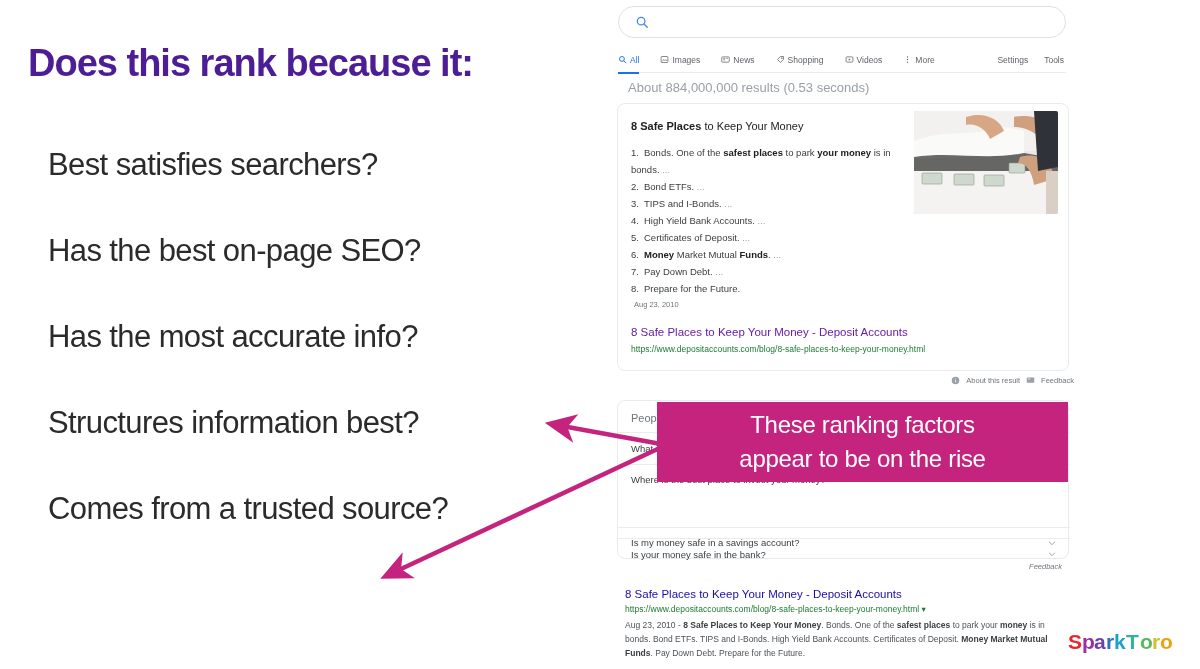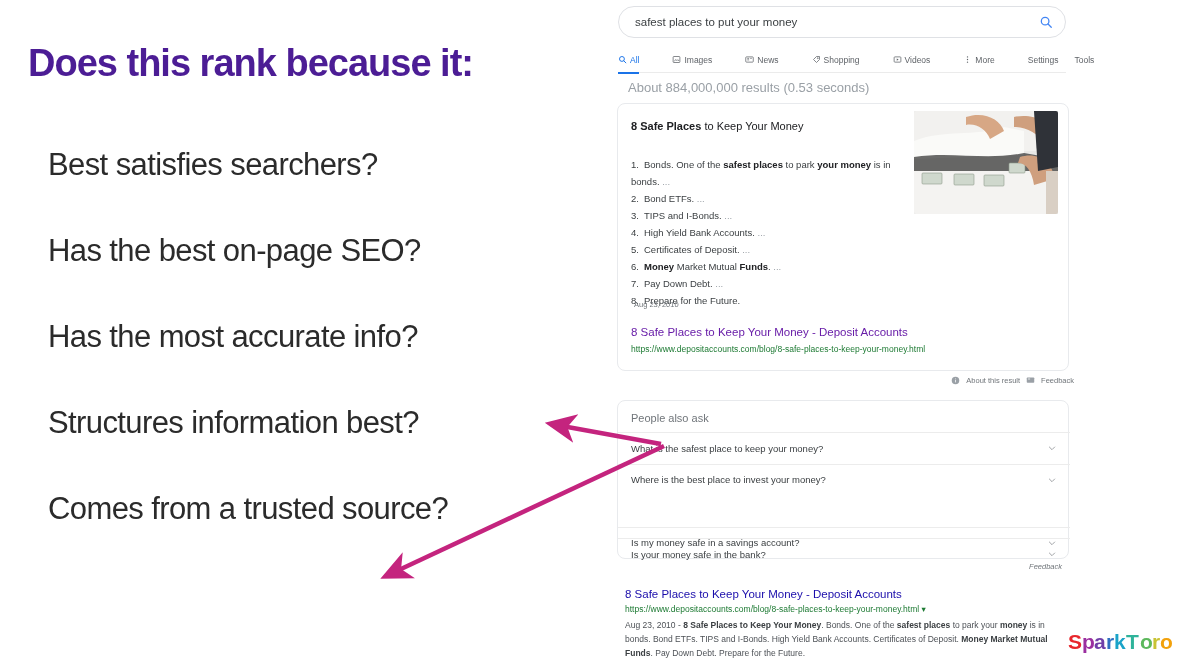--- a/index.html
+++ b/index.html
@@ -42,21 +42,21 @@
     width: 100%; height: 32px; border: 1px solid #dfe1e5; border-radius: 16px;
     background: #fff; display: flex; align-items: center; padding: 0 12px 0 16px;
     box-shadow: 0 0 0 0 rgba(0,0,0,0);
   }
   .search-text { flex: 1; font-size: 11.5px; color: #3c4043; white-space: nowrap; }
   .search-ico { width: 14px; height: 14px; flex: 0 0 auto; }
 
   
   .nav-row {
     position: absolute; left: 6px; top: 47px; width: 448px; height: 26px;
-    display: flex; align-items: center; gap: 16px;
+    display: flex; align-items: center; gap: 4px;
     border-bottom: 1px solid #ebebeb;
   }
   .nav-item {
     display: flex; align-items: center; gap: 3px;
     font-size: 8.5px; color: #5f6368; padding: 0 9px 0 0; margin-right: 8px;
     height: 26px; white-space: nowrap;
   }
   .nav-item.active { color: #1a73e8; position: relative; }
   .nav-item.active::after {
     content:""; position:absolute; left:0; right:9px; bottom:-1px; height:2px; background:#1a73e8;
@@ -79,21 +79,21 @@
     position: absolute; left: 13px; top: 16px;
     font-size: 11px; color: #202124; font-weight: 400; white-space: nowrap;
   }
   .snip-title b { font-weight: 700; }
   .snip-list { position: absolute; left: 13px; top: 40px; width: 280px; }
   .snip-li {
     font-size: 9.5px; color: #3c4043; line-height: 17px; white-space: nowrap;
   }
   .snip-li b { font-weight: 700; color: #202124; }
   .snip-li .faint { color: #9aa0a6; }
-  .snip-li.wrap { white-space: normal; width: 272px; margin-top: 12px; }
+  .snip-li.wrap { white-space: normal; width: 272px; }
   .snip-date {
     position: absolute; left: 16px; top: 196px;
     font-size: 7.5px; color: #70757a;
   }
   .snip-link {
     position: absolute; left: 13px; top: 222px;
     font-size: 11.5px; color: #681da8; white-space: nowrap;
   }
   .snip-url {
     position: absolute; left: 13px; top: 240px;
@@ -165,21 +165,20 @@
       <div class="factor-item">Has the most accurate info?</div>
       <div class="factor-item">Structures information best?</div>
       <div class="factor-item">Comes from a trusted source?</div>
     </div>
   </div>
 
   <div class="serp">
 
     <div class="search-wrap">
       <div class="search-box">
-        <div class="search-text" title="Search">safest places to put your money</div>
         <svg class="search-ico" viewBox="0 0 24 24" fill="none" stroke="#4285f4" stroke-width="2.2">
           <circle cx="10.5" cy="10.5" r="6.5"></circle>
             <line x1="15.5" y1="15.5" x2="21" y2="21" stroke-linecap="round"></line>
         </svg>
       </div>
     </div>
 
     <div class="nav-row">
       <div class="nav-item active">
         <svg width="9" height="9" viewBox="0 0 24 24" fill="none" stroke="#1a73e8" stroke-width="2.6">
@@ -333,20 +332,24 @@
   <svg class="arrow-layer" viewBox="0 0 1200 669">
     <defs>
       <marker id="ah" markerWidth="7" markerHeight="7" refX="5.6" refY="3.5" orient="auto">
         <path d="M7,3.5 L0,0.3 L1.9,3.5 L0,6.7 Z" fill="#c4247e"></path>
       </marker>
     </defs>
     <line x1="661" y1="444" x2="551" y2="424" stroke="#c4247e" stroke-width="4.5" marker-end="url(#ah)"></line>
     <line x1="664" y1="446" x2="386" y2="576" stroke="#c4247e" stroke-width="4.5" marker-end="url(#ah)"></line>
   </svg>
 
+  <div class="callout">
+    <div class="callout-line">These ranking factors</div>
+    <div class="callout-line">appear to be on the rise</div>
+  </div>
 
   <div class="logo">
     <svg id="logo-svg" width="120" height="32" viewBox="0 0 120 32">
         <text x="2" y="23" fill="#e8262c" font-family="&quot;Liberation Sans&quot;, sans-serif" font-size="21" font-weight="700">S</text>
         <text x="16" y="23" fill="#9b2fa0" font-family="&quot;Liberation Sans&quot;, sans-serif" font-size="21" font-weight="700">p</text>
         <text x="28" y="23" fill="#6f3fa8" font-family="&quot;Liberation Sans&quot;, sans-serif" font-size="21" font-weight="700">a</text>
         <text x="40" y="23" fill="#2f6fc0" font-family="&quot;Liberation Sans&quot;, sans-serif" font-size="21" font-weight="700">r</text>
         <text x="48" y="23" fill="#1aa3c8" font-family="&quot;Liberation Sans&quot;, sans-serif" font-size="21" font-weight="700">k</text>
         <text x="60" y="23" fill="#2fb39a" font-family="&quot;Liberation Sans&quot;, sans-serif" font-size="21" font-weight="700">T</text>
         <text x="74" y="23" fill="#5cb85c" font-family="&quot;Liberation Sans&quot;, sans-serif" font-size="21" font-weight="700">o</text>

